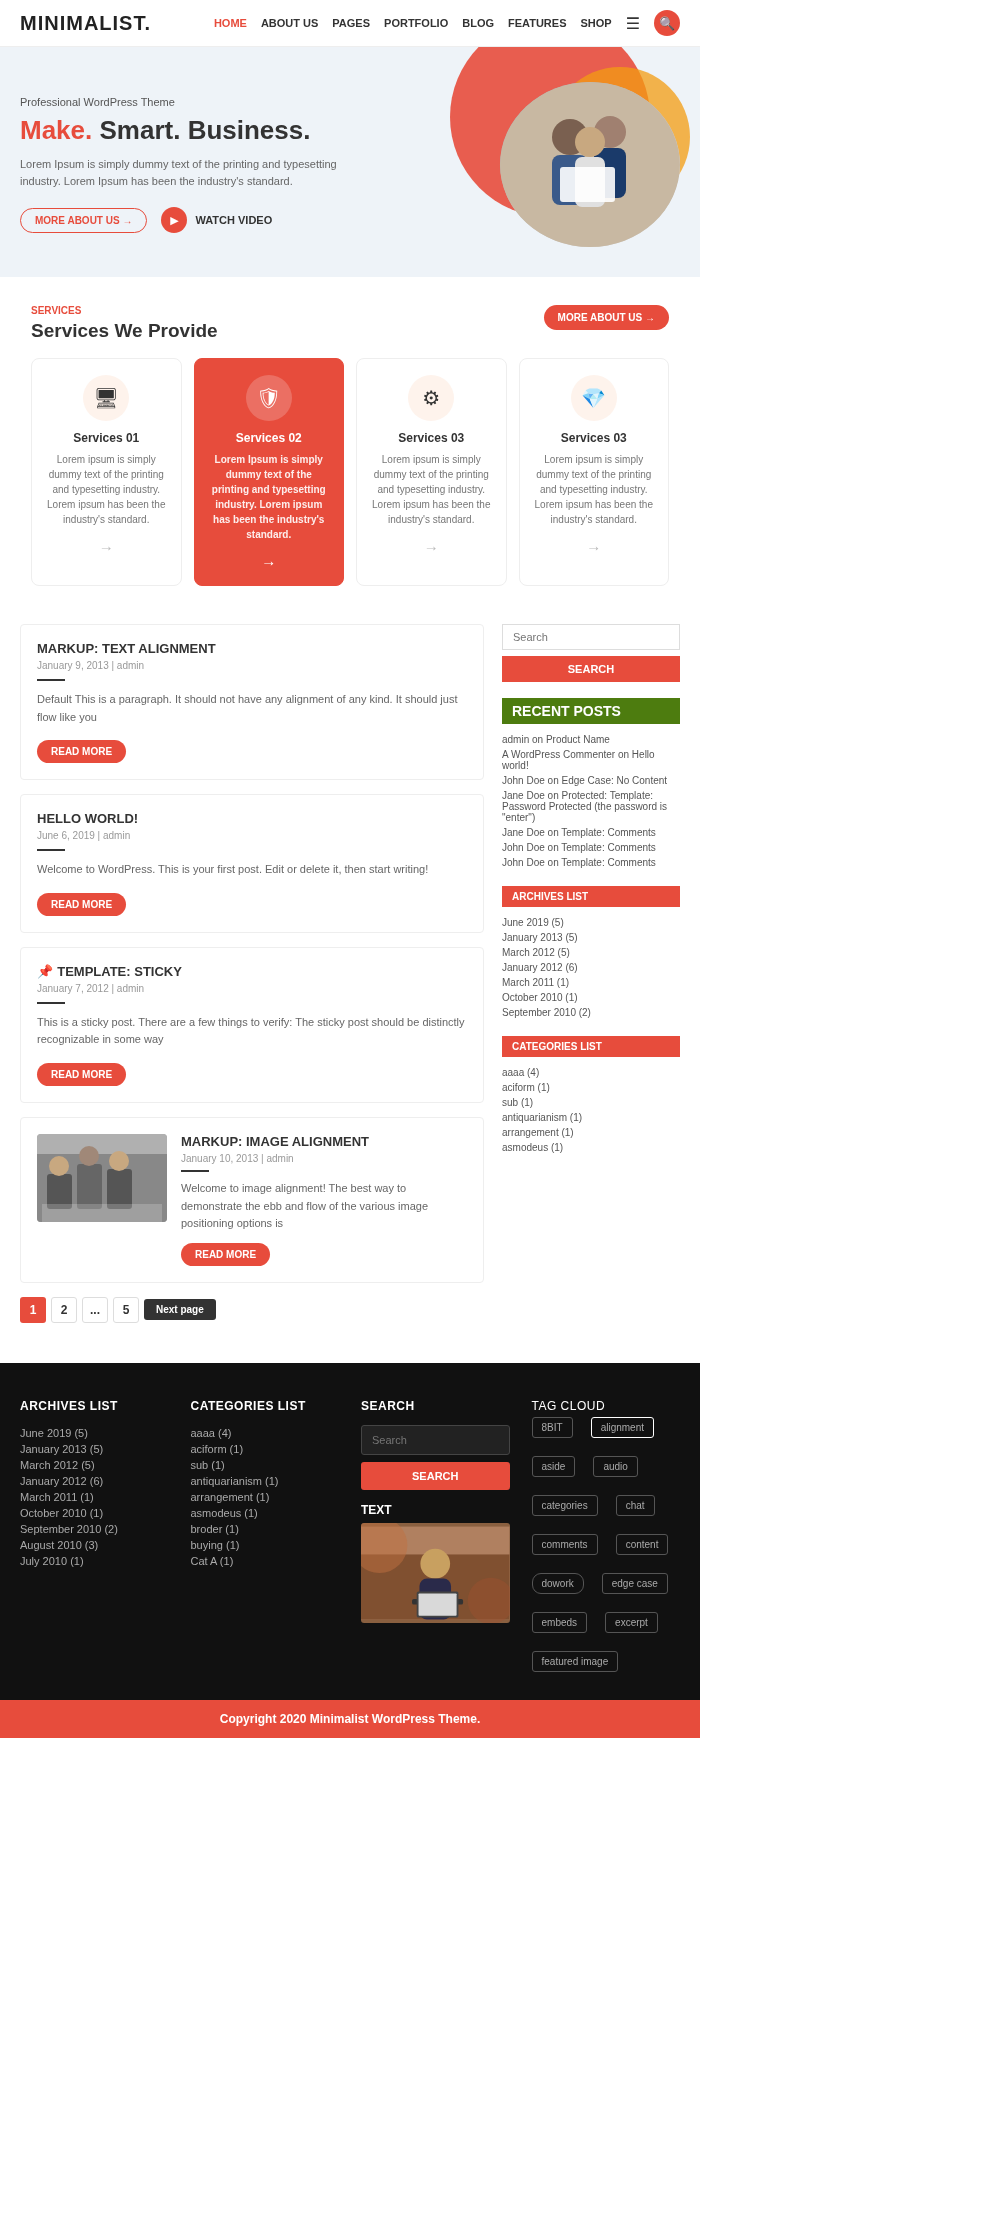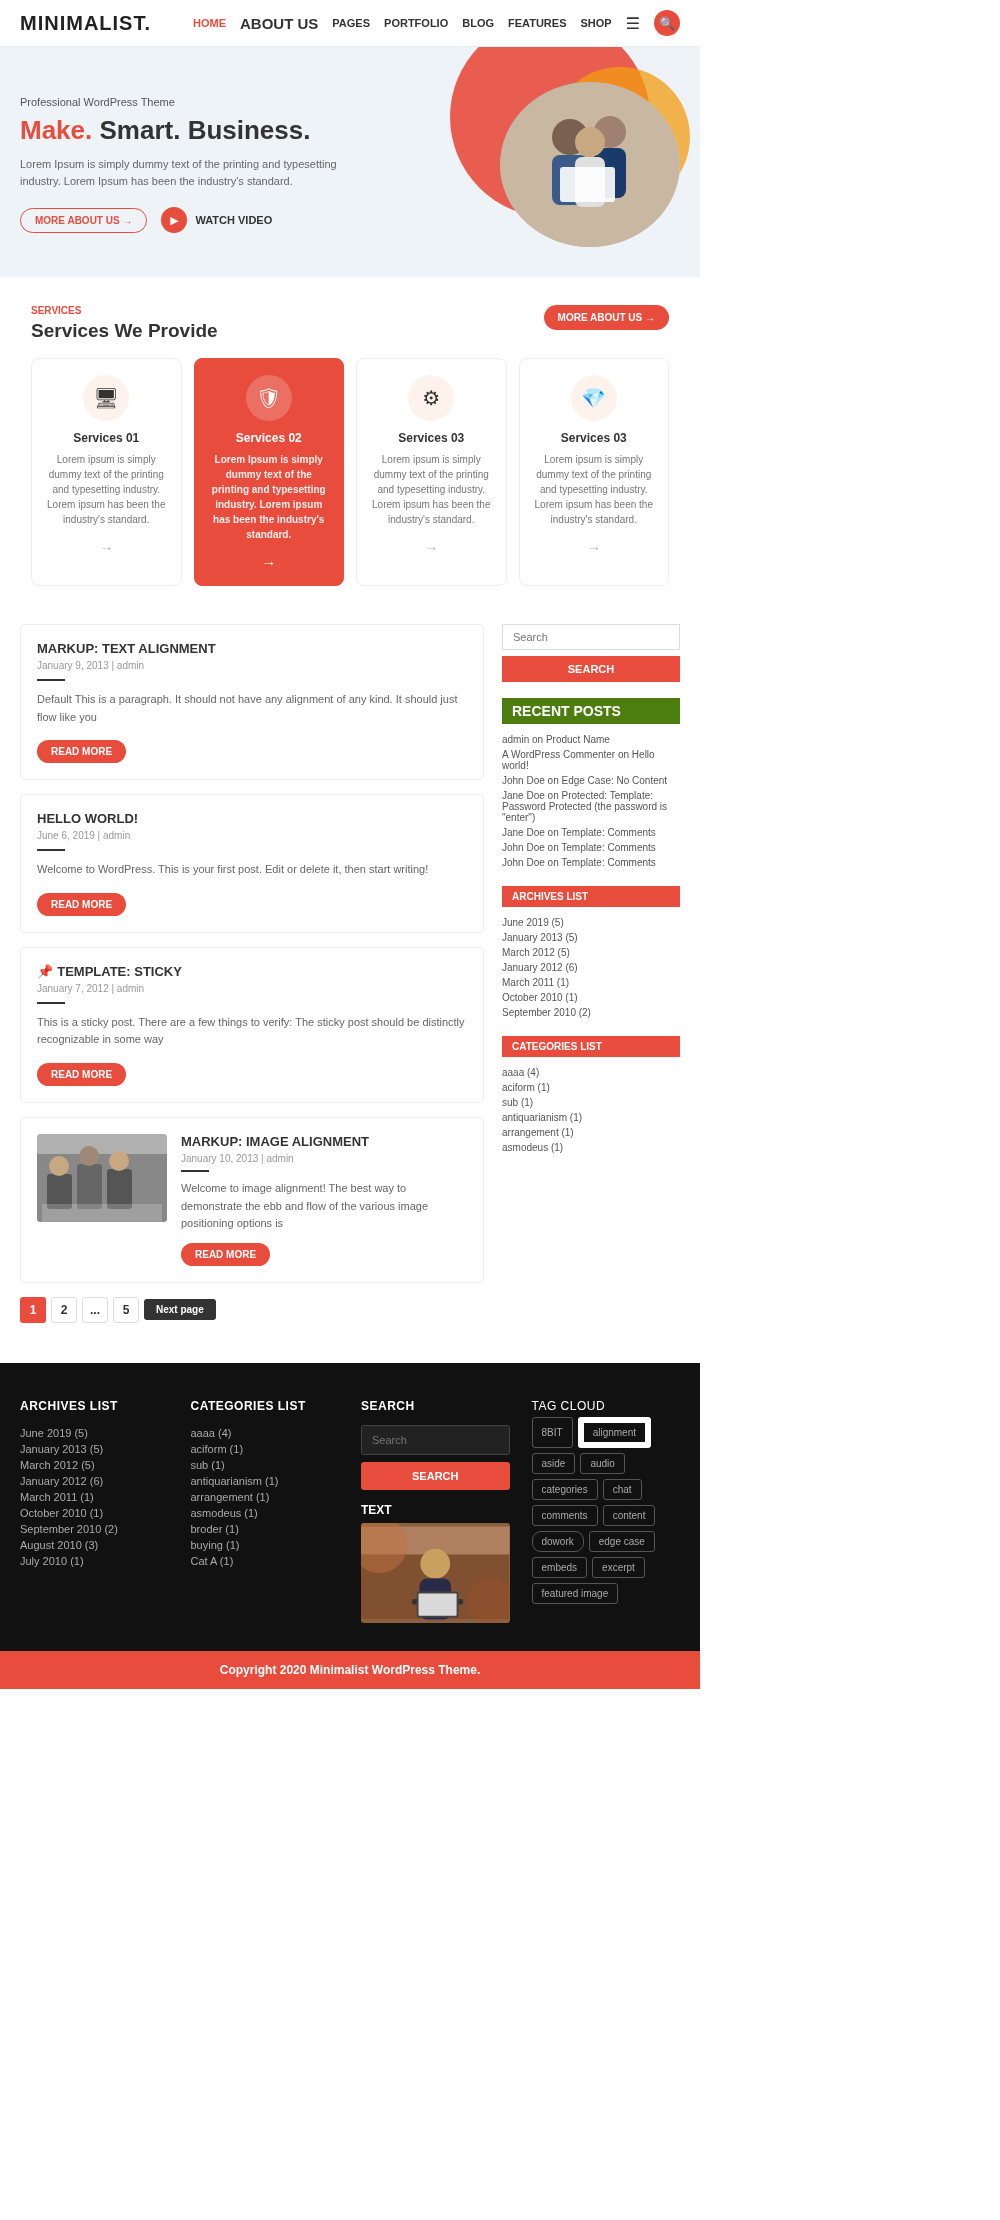--- a/index.html
+++ b/index.html
@@ -7,21 +7,21 @@
   </style>
 </head>
 <body>
 
 <header style="display:flex; align-items:center; justify-content:space-between; padding:10px 20px; border-bottom:1px solid #eee; background:#fff;">
   <div style="font-size:20px; font-weight:900; color:#222; letter-spacing:1px; cursor:pointer;">
     <span>MINIMALIST.</span>
   </div>
   <nav style="display:flex; gap:14px; align-items:center;">
     <a href="#" style="color:#e74c3c; font-size:11px; font-weight:700; text-decoration:none;">HOME</a>
-    <a href="#" style="color:#333; font-size:15px; font-weight:700; text-decoration:none;">ABOUT US</a>
+    <a href="#" style="color:#333; font-size:11px; font-weight:700; text-decoration:none;">ABOUT US</a>
     <a href="#" style="color:#333; font-size:11px; font-weight:700; text-decoration:none;">PAGES</a>
     <a href="#" style="color:#333; font-size:11px; font-weight:700; text-decoration:none;">PORTFOLIO</a>
     <a href="#" style="color:#333; font-size:11px; font-weight:700; text-decoration:none;">BLOG</a>
     <a href="#" style="color:#333; font-size:11px; font-weight:700; text-decoration:none;">FEATURES</a>
     <a href="#" style="color:#333; font-size:11px; font-weight:700; text-decoration:none;">SHOP</a>
     <span style="font-size:16px; color:#333; cursor:pointer;">☰</span>
     <span style="background:#e74c3c; color:#fff; border-radius:50%; width:26px; height:26px; display:flex; align-items:center; justify-content:center; cursor:pointer; font-size:13px;">🔍</span>
   </nav>
 </header>
 
@@ -266,23 +266,23 @@
         <rect x="62" y="72" width="41" height="24" rx="1" fill="#fff" opacity="0.8"></rect>
 
         <circle cx="20" cy="20" r="30" fill="#c07040" opacity="0.5"></circle>
         <circle cx="140" cy="80" r="25" fill="#a05030" opacity="0.4"></circle>
       </svg>
     </div>
   </div>
 
   <div>
     <h4 style="font-size:12px; font-weight:400; text-transform:uppercase; margin-bottom:4px; letter-spacing:0.5px;">TAG CLOUD</h4>
-    <div style="display:flex; flex-wrap:wrap; gap:5px;">
+    <div style="display:flex; flex-wrap:wrap; gap:18px;">
       <button style="border:1px solid #555; color:#aaa; background:transparent; padding:4px 9px; font-size:10px; border-radius:3px; cursor:pointer;">8BIT</button>
-      <button style="border:6px solid #ffffff; color:#aaa; background:transparent; padding:4px 9px; font-size:10px; border-radius:3px; cursor:pointer;">alignment</button>
+      <button style="border:1px solid #ffffff; color:#aaa; background:transparent; padding:4px 9px; font-size:10px; border-radius:3px; cursor:pointer;">alignment</button>
       <button style="border:1px solid #555; color:#aaa; background:transparent; padding:4px 9px; font-size:10px; border-radius:3px; cursor:pointer;">aside</button>
       <button style="border:1px solid #555; color:#aaa; background:transparent; padding:4px 9px; font-size:10px; border-radius:3px; cursor:pointer;">audio</button>
       <button style="border:1px solid #555; color:#aaa; background:transparent; padding:4px 9px; font-size:10px; border-radius:3px; cursor:pointer;">categories</button>
       <button style="border:1px solid #555; color:#aaa; background:transparent; padding:4px 9px; font-size:10px; border-radius:3px; cursor:pointer;">chat</button>
       <button style="border:1px solid #555; color:#aaa; background:transparent; padding:4px 9px; font-size:10px; border-radius:3px; cursor:pointer;">comments</button>
       <button style="border:1px solid #555; color:#aaa; background:transparent; padding:4px 9px; font-size:10px; border-radius:3px; cursor:pointer;">content</button>
       <button style="border:1px solid #555; color:#aaa; background:transparent; padding:4px 9px; font-size:10px; border-radius:9px; cursor:pointer;">dowork</button>
       <button style="border:1px solid #555; color:#aaa; background:transparent; padding:4px 9px; font-size:10px; border-radius:3px; cursor:pointer;">edge case</button>
       <button style="border:1px solid #555; color:#aaa; background:transparent; padding:4px 9px; font-size:10px; border-radius:3px; cursor:pointer;">embeds</button>
       <button style="border:1px solid #555; color:#aaa; background:transparent; padding:4px 9px; font-size:10px; border-radius:3px; cursor:pointer;">excerpt</button>

